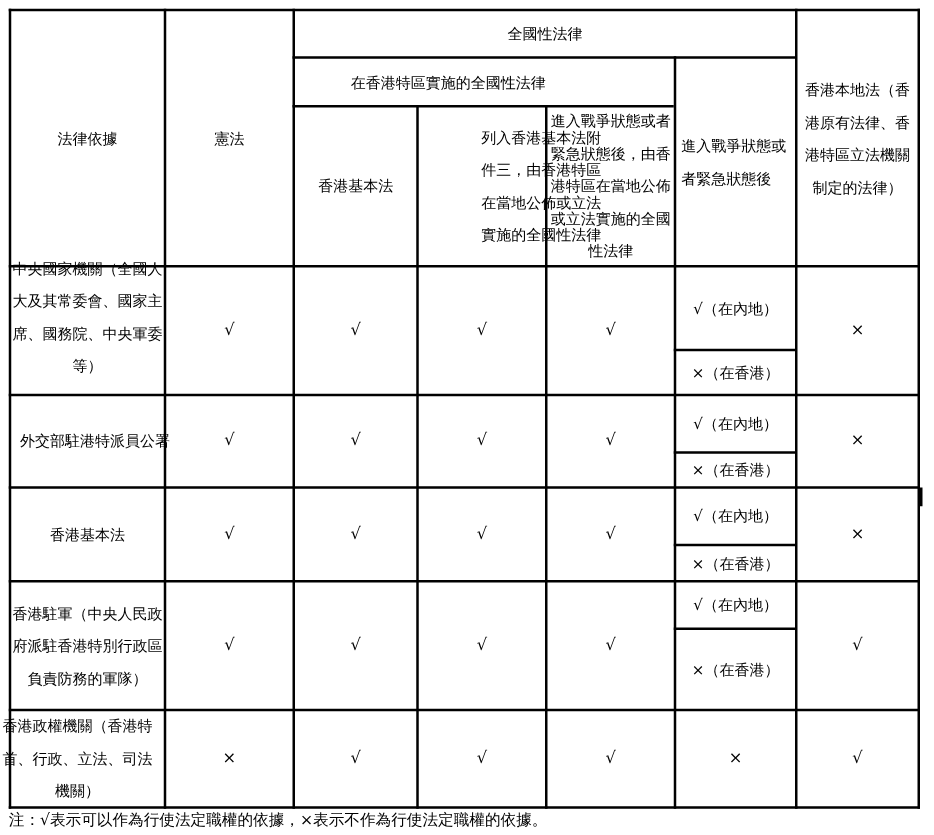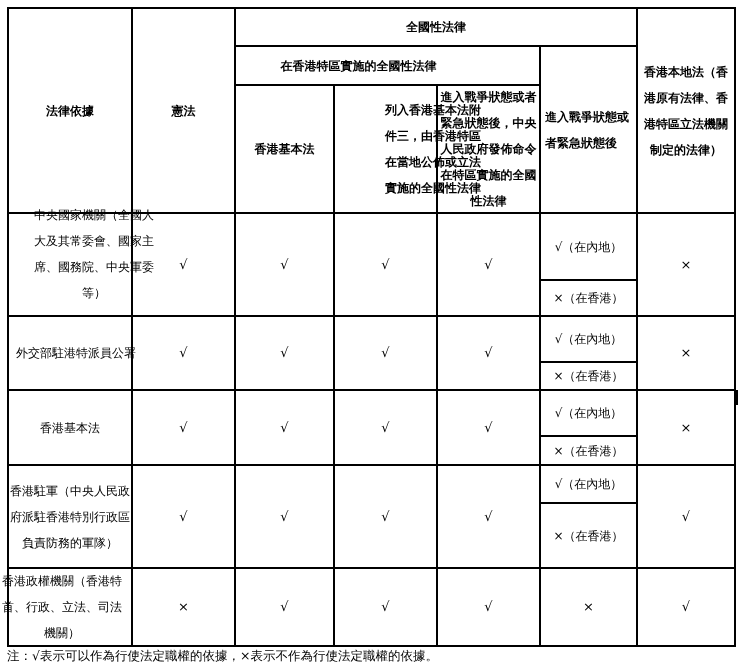--- a/index.html
+++ b/index.html
@@ -3,21 +3,21 @@
 <meta charset="utf-8">
 <style>
   html, body { margin:0; padding:0; background:#ffffff; }
   body { width:747px; height:668px; position:relative; overflow:hidden;
          font-family: "DejaVu Sans", "Liberation Sans", sans-serif; color:#000; }
   .line { position:absolute; background:#000; }
   .h { height:2px; }
   .v { width:2px; }
   .cell { position:absolute; display:flex; align-items:center; justify-content:center;
           text-align:center; box-sizing:border-box; font-size:12px; line-height:26px; }
-  .hdr { font-weight:bold; font-size:12px; line-height:26px;border-radius:18px; }
+  .hdr { font-weight:normal; font-size:12px; line-height:26px;border-radius:18px; }
   .tick { font-size:13px; }
   .note { position:absolute; left:7px; top:646px; font-size:12.5px; line-height:20px; white-space:nowrap; }
   .cursor-mark { position:absolute; left:735px; top:390px; width:3px; height:15px; background:#000; }
 </style>
 </head>
 <body>
 
 <div>
 
   <div class="line h" style="left:7px;top:7px;width:729px;"></div>
@@ -45,25 +45,25 @@
   <div class="line v" style="left:436px;top:84px;height:563px;"></div>
   <div class="line v" style="left:539px;top:45px;height:602px;"></div>
   <div class="line v" style="left:636px;top:7px;height:640px;"></div>
 
   <div class="cell hdr" style="left:9px;top:9px;width:122px;height:203px;">法律依據</div>
   <div class="cell hdr" style="left:133px;top:9px;width:101px;height:203px;">憲法</div>
   <div class="cell hdr" style="left:236px;top:9px;width:400px;height:36px;">全國性法律</div>
   <div class="cell hdr" style="left:236px;top:47px;width:245px;height:37px;">在香港特區實施的全國性法律</div>
   <div class="cell hdr" style="left:236px;top:86px;width:97px;height:126px;">香港基本法</div>
   <div class="cell hdr" style="left:335px;top:86px;width:101px;height:126px;padding:0 2px;text-align:left;margin-left:48px;">列入香港基本法附件三，由香港特區在當地公佈或立法實施的全國性法律</div>
-  <div class="cell hdr" style="left:438px;top:86px;width:101px;height:126px;padding:0 2px;">進入戰爭狀態或者緊急狀態後，中央人民政府發佈命令在特區實施的全國性法律</div>
+  <div class="cell hdr" style="left:438px;top:86px;width:101px;height:126px;padding:0 2px;">進入戰爭狀態或者緊急狀態後，由香港特區在當地公佈或立法實施的全國性法律</div>
   <div class="cell hdr" style="left:541px;top:47px;width:95px;height:165px;padding:0 4px;text-align:left;">進入戰爭狀態或者緊急狀態後</div>
   <div class="cell hdr" style="left:638px;top:9px;width:96px;height:203px;padding:0 2px;">香港本地法（香港原有法律、香港特區立法機關制定的法律）</div>
 
-  <div class="cell" style="left:9px;top:214px;width:122px;height:80px;margin-left:24px;">中央國家機關（全國人大及其常委會、國家主席、國務院、中央軍委等）</div>
+  <div class="cell" style="left:9px;top:214px;width:122px;height:80px;">中央國家機關（全國人大及其常委會、國家主席、國務院、中央軍委等）</div>
   <div class="cell tick" style="left:133px;top:214px;width:101px;height:101px;">√</div>
   <div class="cell tick" style="left:236px;top:214px;width:97px;height:101px;">√</div>
   <div class="cell tick" style="left:335px;top:214px;width:101px;height:101px;">√</div>
   <div class="cell tick" style="left:438px;top:214px;width:101px;height:101px;">√</div>
   <div class="cell" style="left:541px;top:214px;width:95px;height:65px;">√（在內地）</div>
   <div class="cell" style="left:541px;top:281px;width:95px;height:34px;">×（在香港）</div>
   <div class="cell tick" style="left:638px;top:214px;width:96px;height:101px;">×</div>
 
   <div class="cell" style="left:9px;top:317px;width:134px;height:72px;white-space:nowrap;">外交部駐港特派員公署</div>
   <div class="cell tick" style="left:133px;top:317px;width:101px;height:72px;">√</div>

